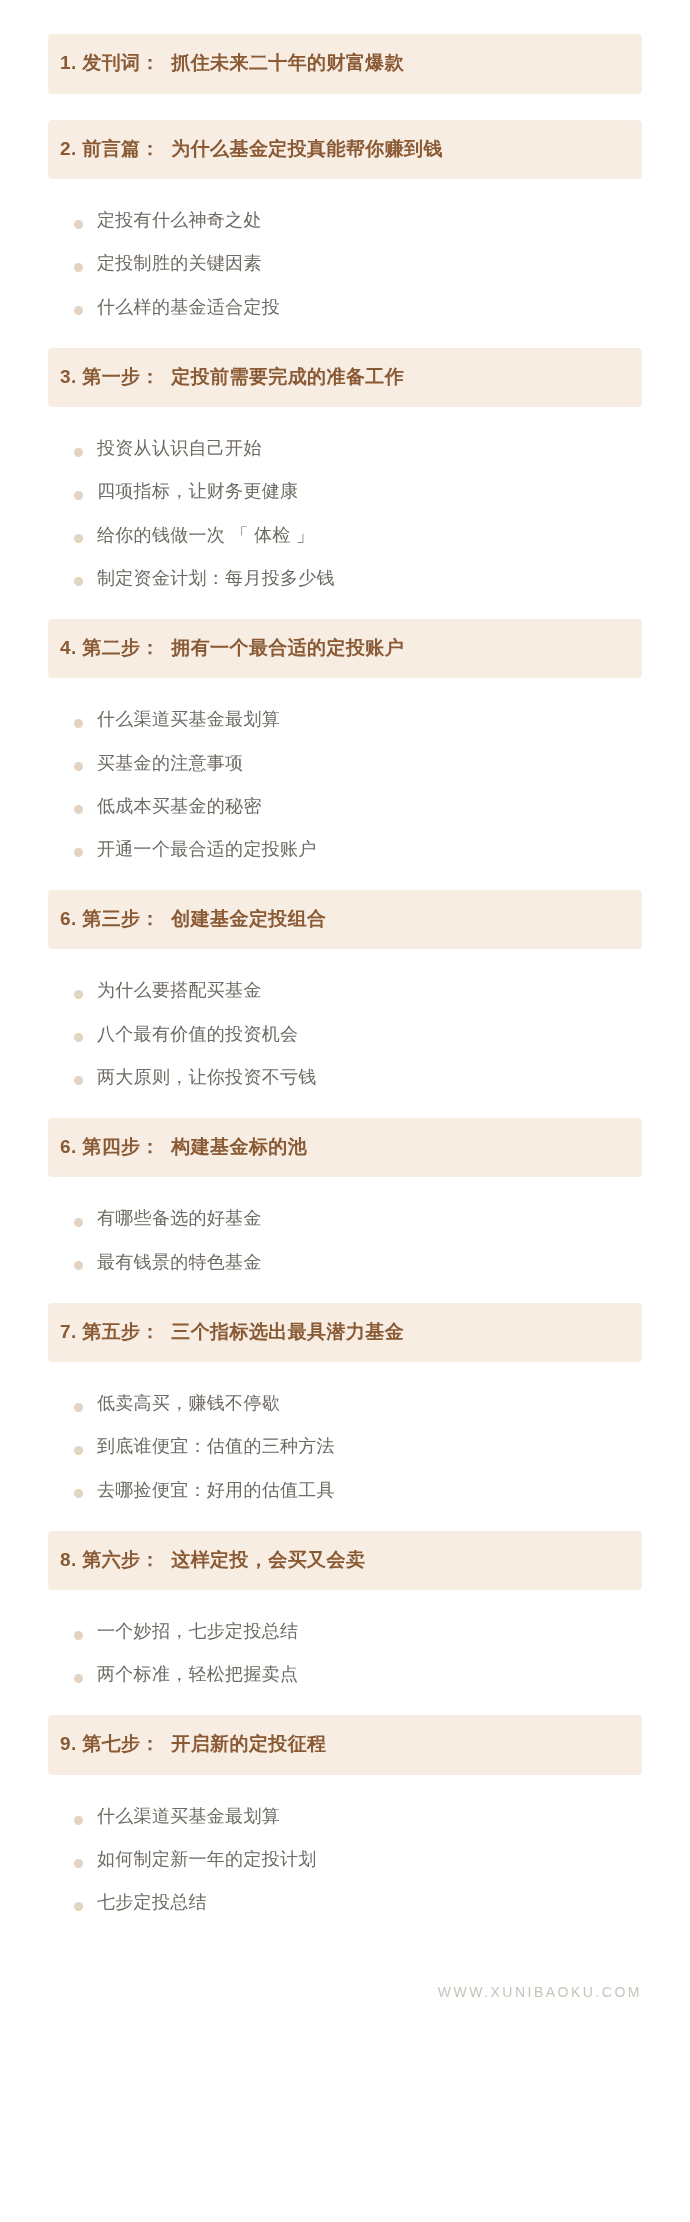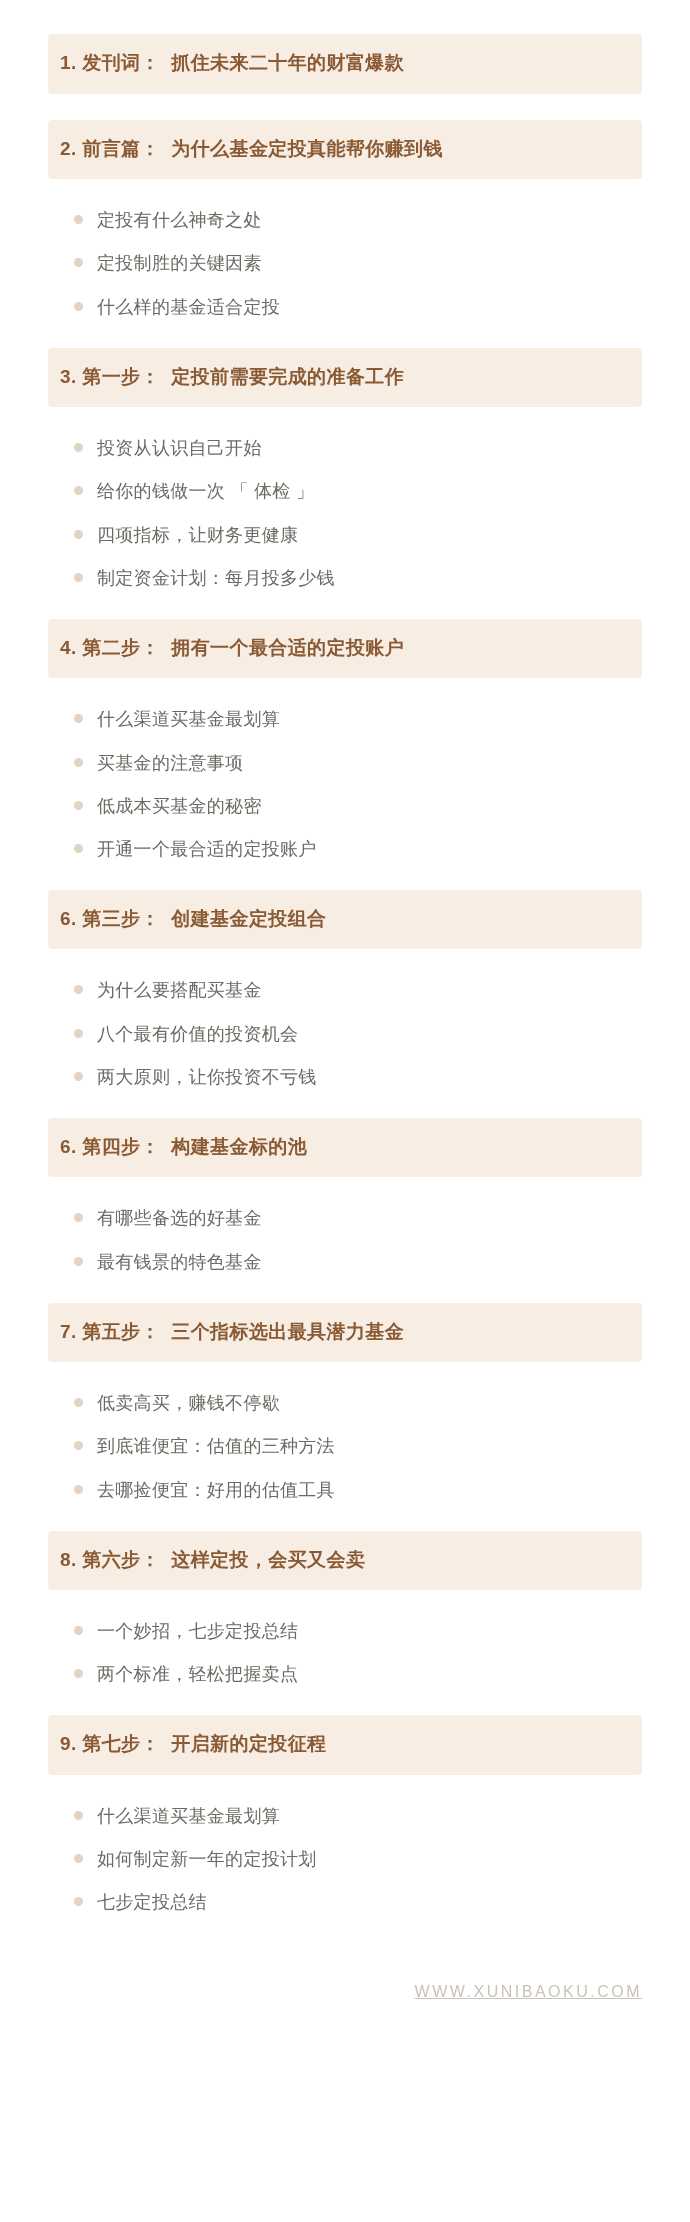--- a/index.html
+++ b/index.html
@@ -37,21 +37,21 @@
     color: #8a5a34;
     letter-spacing: 0.4px;
     line-height: 1.3;
     white-space: pre;
   }
   .items {
     padding: 24px 0 28px 26px;
   }
   .item {
     display: flex;
-    align-items: flex-start;
+    align-items: center;
     margin-bottom: 17px;
   }
   .item:last-child {
     margin-bottom: 0;
   }
   .bullet {
     width: 9px;
     height: 9px;
     border-radius: 50%;
     background: #e2d3c3;
@@ -66,24 +66,23 @@
     white-space: pre;
   }
   .spacer-gap {
     height: 22px;
   }
   .footer {
     padding: 40px 0 22px 0;
     text-align: right;
   }
   .footer-text {
-    font-size: 16px;
+    font-size: 14px;
     color: #c9c3ba;
     letter-spacing: 2.5px;
-    text-decoration: underline;
   }
 </style>
 </head>
 <body>
 
 <div class="page">
 
   <div class="section">
     <div class="section-header">
       <div class="section-header-text">1. 发刊词：  抓住未来二十年的财富爆款</div>
@@ -116,25 +115,25 @@
     <div class="section-header">
       <div class="section-header-text">3. 第一步：  定投前需要完成的准备工作</div>
     </div>
     <div class="items">
       <div class="item">
         <span class="bullet"></span>
         <span class="item-text">投资从认识自己开始</span>
       </div>
       <div class="item">
         <span class="bullet"></span>
+        <span class="item-text">四项指标，让财务更健康</span>
+      </div>
+      <div class="item">
+        <span class="bullet"></span>
         <span class="item-text">给你的钱做一次 「 体检 」</span>
-      </div>
-      <div class="item">
-        <span class="bullet"></span>
-        <span class="item-text">四项指标，让财务更健康</span>
       </div>
       <div class="item">
         <span class="bullet"></span>
         <span class="item-text">制定资金计划：每月投多少钱</span>
       </div>
     </div>
   </div>
 
   <div class="section">
     <div class="section-header">

